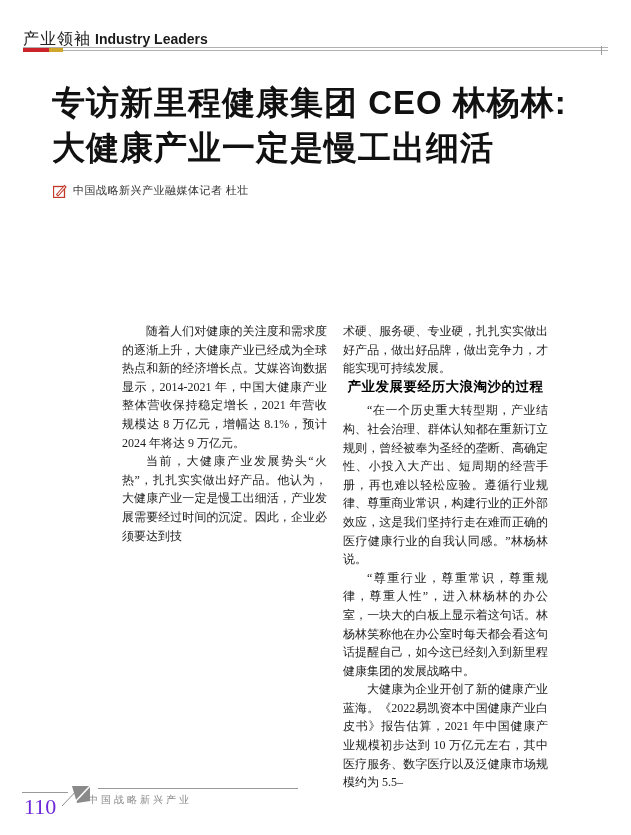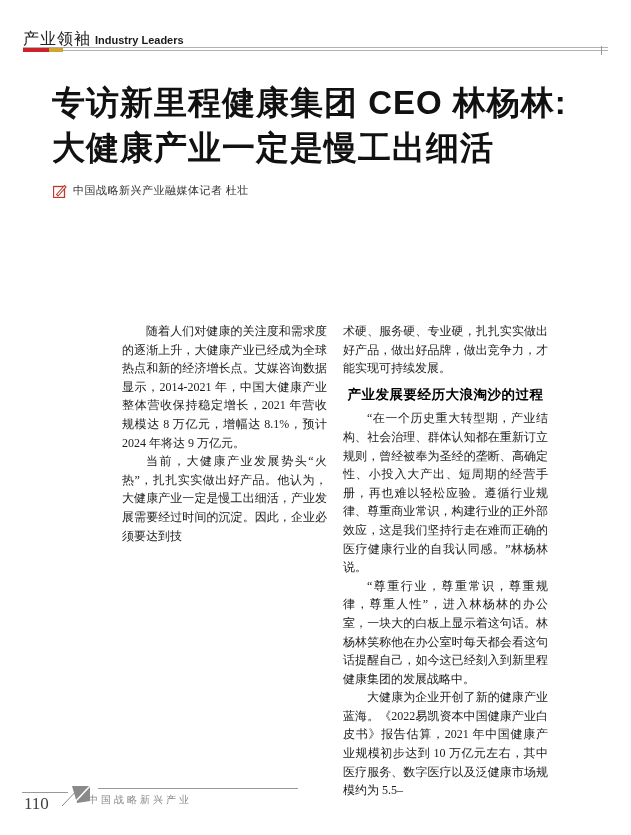--- a/index.html
+++ b/index.html
@@ -14,21 +14,21 @@
   }
 
   
   .header { position:absolute; left:23px; top:29px; white-space:nowrap; }
   .header .sec-cn {
     font-family:"Liberation Serif", serif;
     font-size:16px; color:#222; letter-spacing:1px;
   }
   .header .sec-en {
     font-family:"Liberation Sans", sans-serif;
-    font-size:11px; font-weight:700; color:#1a1a1a; margin-left:4px;
+    font-size:14px; font-weight:700; color:#1a1a1a; margin-left:4px;
   }
   .band {
     position:absolute; left:23px; top:47px; width:585px; height:4px;
     border-top:1px solid #b0b0b0; border-bottom:1px solid #b0b0b0;
   }
   .band .seg { position:absolute; top:0; height:4px; }
   .band .seg.red  { left:0;  width:26px; }
   .band .seg.gold { left:26px; width:14px; }
   .band .tick { position:absolute; right:6px; top:-2px; width:1px; height:9px; background:#999; }
 
@@ -56,30 +56,30 @@
     color:#1c1c1c; text-align:justify;
   }
   .column.left  { left:122px; }
   .column.right { left:343px; }
   .column p { text-indent:2em; margin:0; }
   .column p.no-indent { text-indent:0; }
   .column h3 {
     font-family:"Liberation Sans", sans-serif;
     font-size:13.5px; font-weight:700; color:#000;
     text-align:center; letter-spacing:0.5px;
-    margin:8px 0 5px 0; text-indent:0;
+    margin:0 0 5px 0; text-indent:0;
   }
 
   
   .footer { position:absolute; left:0; top:784px; width:330px; height:40px; }
   .footer .hr-left  { position:absolute; left:22px; top:8px;  width:46px; height:1px; background:#999; }
   .footer .hr-right { position:absolute; left:98px; top:4px; width:200px; height:1px; background:#999; }
   .footer .pageno {
     position:absolute; left:24px; top:10px;
-    font-family:"Liberation Serif", serif; font-size:17px; color:#404040;
+    font-family:"Liberation Serif", serif; font-size:22px; color:#6d28d9;
   }
   .footer .flag { position:absolute; left:60px; top:0; }
   .footer .journal {
     position:absolute; left:88px; top:9px;
     font-family:"Liberation Serif", serif;
     font-size:10px; color:#8a8a8a; letter-spacing:3px; white-space:nowrap;
   }
 </style>
 </head>
 <body>

